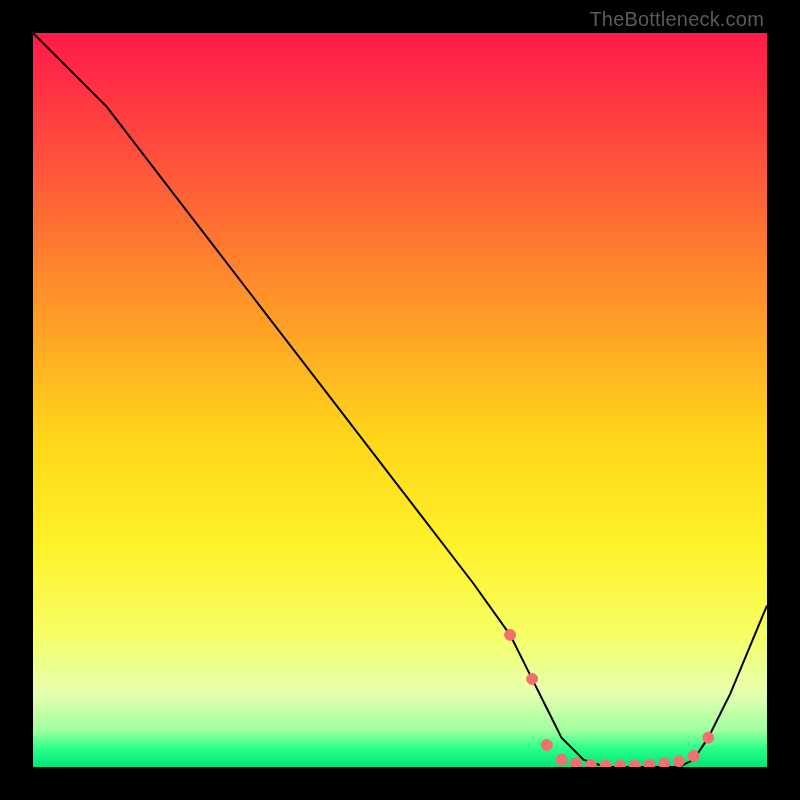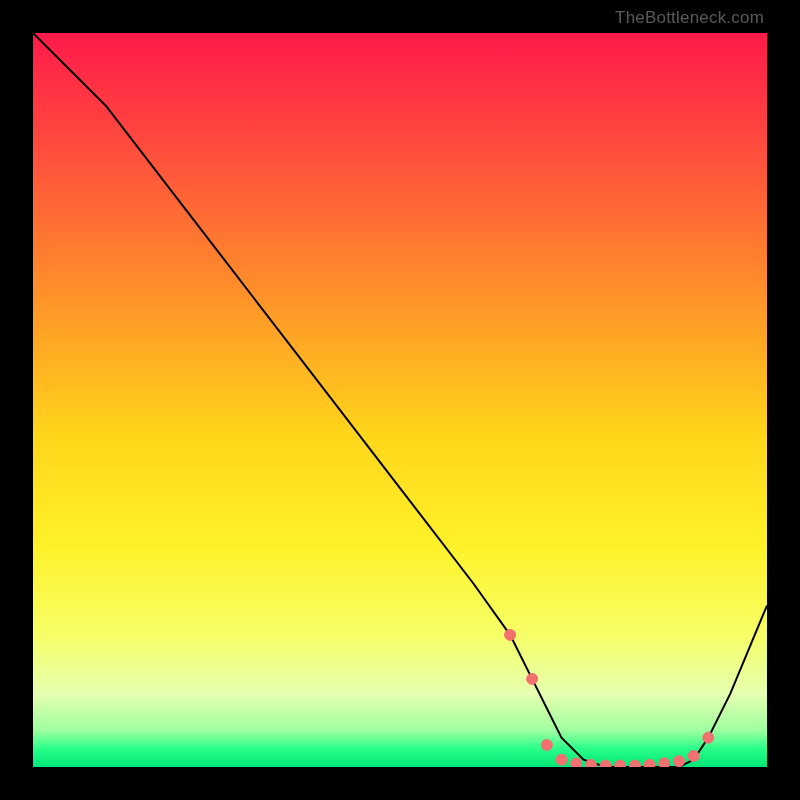--- a/index.html
+++ b/index.html
@@ -1,18 +1,18 @@
 <!DOCTYPE html>
 <html><head>
 <meta charset="utf-8">
 <style>
 html,body{margin:0;padding:0;background:#000;width:800px;height:800px;overflow:hidden;font-family:Arial,Helvetica,sans-serif}
 .frame{position:absolute;left:33px;top:33px;width:734px;height:734px;background:#000}
 .plot{position:absolute;left:0;top:0;width:734px;height:734px}
-.attribution{position:absolute;right:36px;top:8px;color:#5a5a5a;font-size:17px;font-weight:400;letter-spacing:.2px}
+.attribution{position:absolute;right:36px;top:8px;color:#5a5a5a;font-size:20px;font-weight:400;letter-spacing:.2px}
 svg{display:block}
 </style>
 </head>
 <body>
 
 <div class="attribution">TheBottleneck.com</div>
 
 <div class="frame">
   <svg class="plot" viewBox="0 0 734 734" preserveAspectRatio="none">
     <defs>

